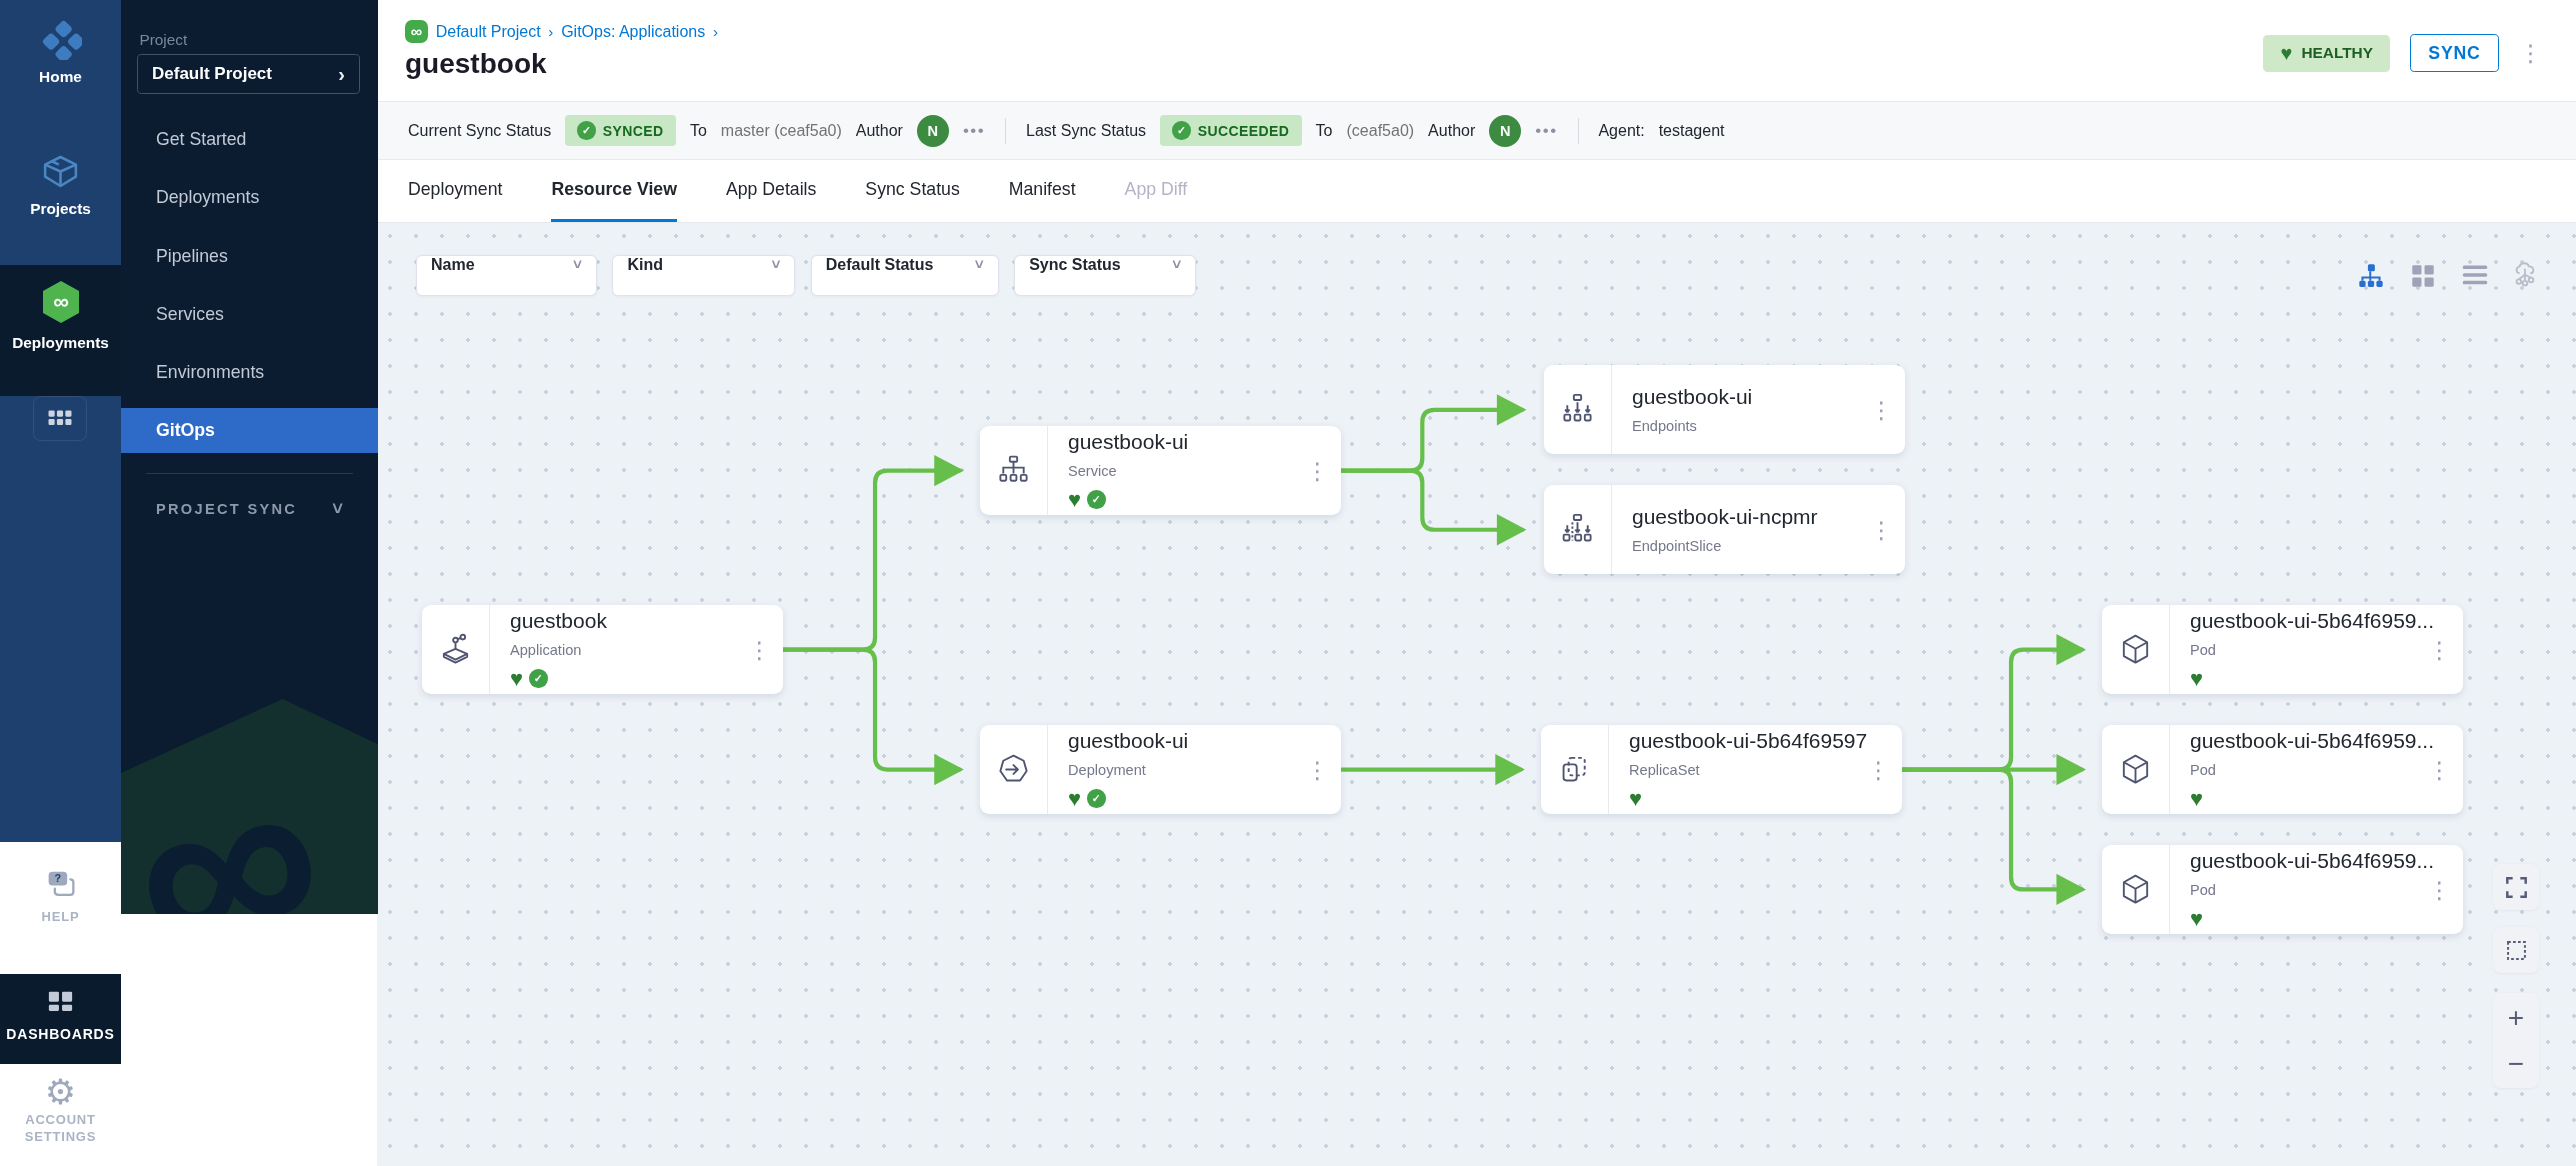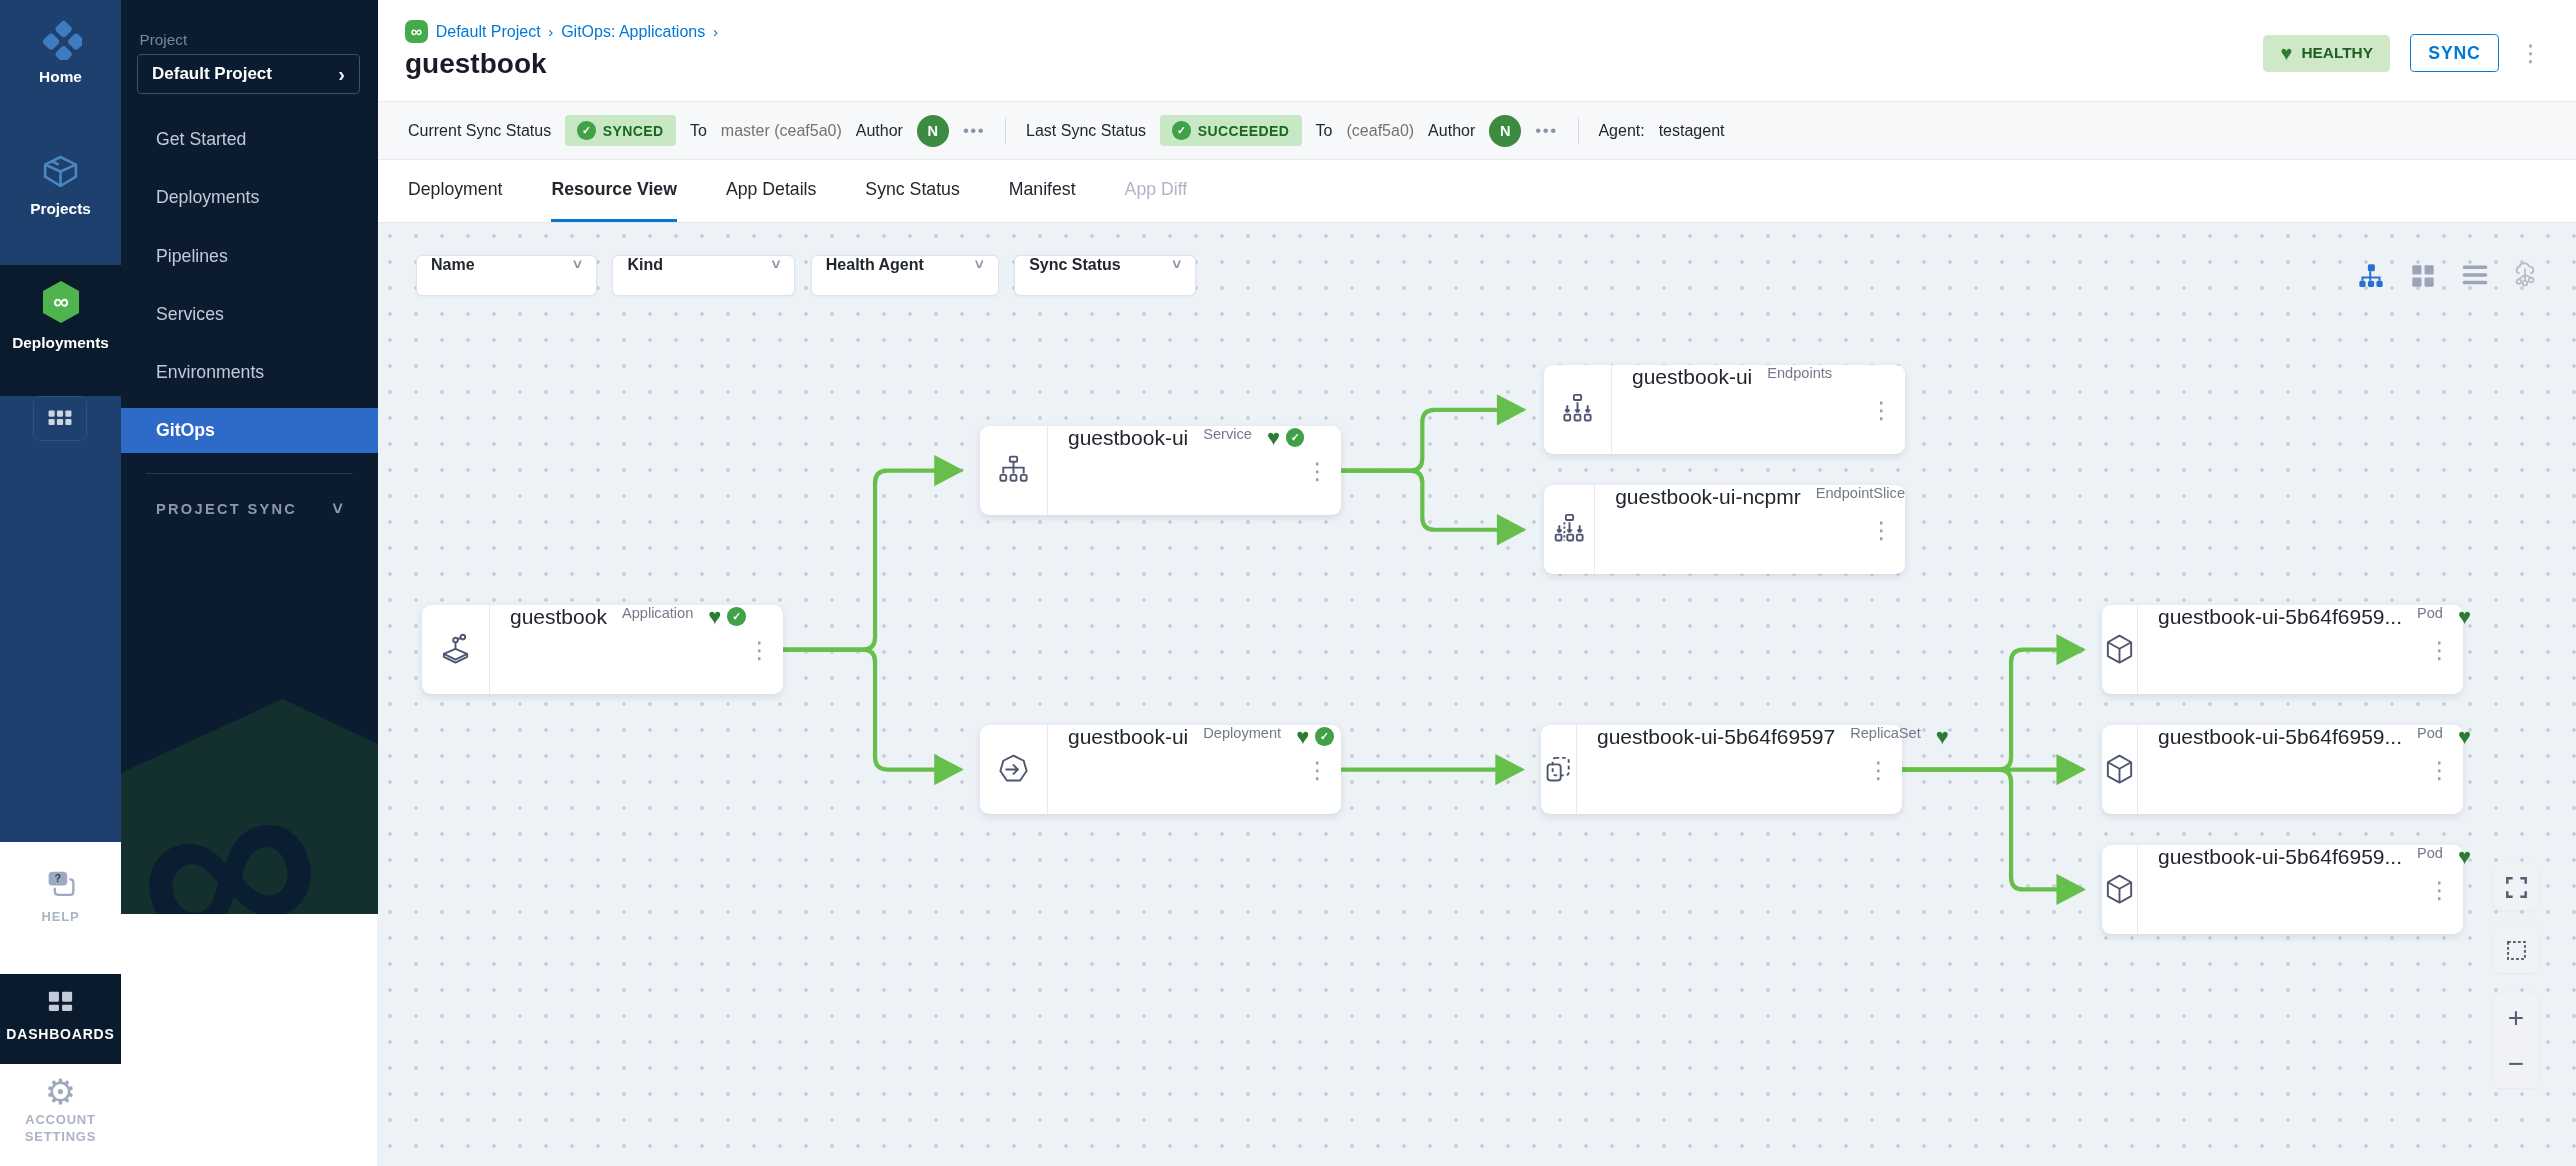--- a/index.html
+++ b/index.html
@@ -77,21 +77,21 @@
   .fselect { height:41px; background:#fff; border:0.8px solid #dfe2ec; border-radius:6.1px; display:flex; 
     padding:0 14px; font-size:16px; color:#22272f; font-weight:bold; cursor:pointer; box-shadow:0 0.8px 2.3px rgba(40,60,90,.05); }
   .fselect .chev { margin-left:auto; color:#8e90a6; font-size:15.4px; }
 
   .viewtools { position:absolute; right:35px; top:38px; display:flex; gap:23px; align-items:center; }
   .vt { width:29px; height:29px; display:flex; align-items:center; justify-content:center; cursor:pointer; }
 
   .node { position:absolute; width:361px; height:89px; background:#fff; border-radius:9.2px;
     box-shadow:0 2.3px 7.7px rgba(40,60,90,.12); display:flex; cursor:pointer; }
   .node .icol { width:68px; display:flex; align-items:center; justify-content:center; border-right:0.8px solid #e9eaef; }
-  .node .tcol { flex:1; display:flex; flex-direction:row; padding-left:20px; gap:15px; }
+  .node .tcol { flex:1; display:flex; flex-direction:column; justify-content:center; padding-left:20px; gap:9px; }
   .node .ttl { font-size:21px; color:#22272f; white-space:nowrap; }
   .node .sub { font-size:14.6px; color:#75778c; }
   .node .stat { display:flex; align-items:center; gap:6.1px; height:23px; }
   .node .hrt { color:#2c7c32; font-size:22px; line-height:1; }
   .node .kebab-v { position:absolute; right:12.3px; top:50%; transform:translateY(-50%); }
 
   .ctl { position:absolute; width:46px; background:#f1f2f6; border-radius:7.7px; display:flex; flex-direction:column;
     align-items:center; justify-content:center; color:#565b77; cursor:pointer; box-shadow:0 0.8px 2.3px rgba(40,60,90,.06); }
   .ctl.sq { height:46px; }
   .zbtn { width:46px; height:46px; display:flex; align-items:center; justify-content:center; font-size:28px; color:#565b77; cursor:pointer; }
@@ -312,21 +312,21 @@
     <div class="filters">
       <div class="fselect" style="width:181px">
         <span>Name</span>
         <span class="chev">˅</span>
       </div>
       <div class="fselect" style="width:183px">
         <span>Kind</span>
         <span class="chev">˅</span>
       </div>
       <div class="fselect" style="width:188px">
-        <span>Health Agent</span>
+        <span>Default Status</span>
         <span class="chev">˅</span>
       </div>
       <div class="fselect" style="width:182px">
         <span>Sync Status</span>
         <span class="chev">˅</span>
       </div>
     </div>
 
     <div class="viewtools">
       <span class="vt">

